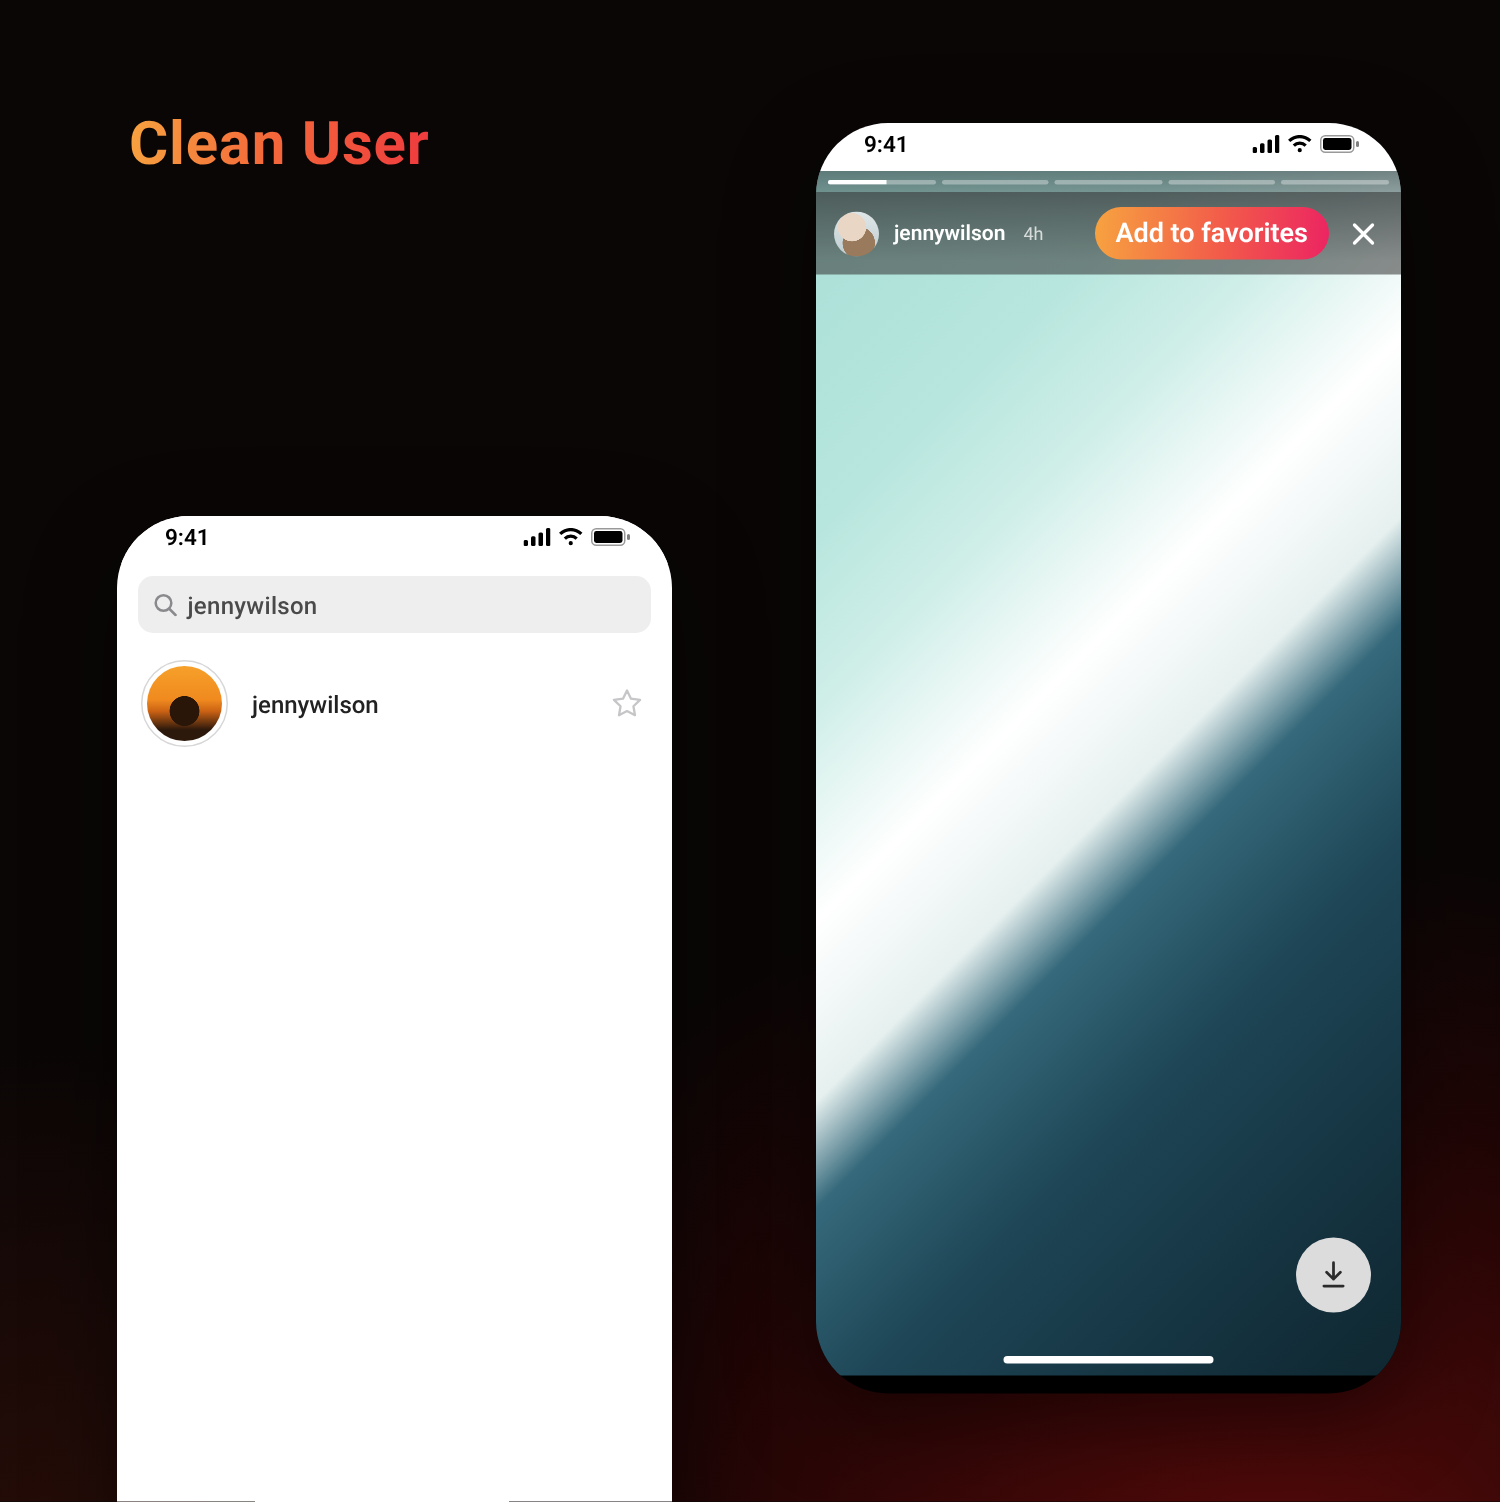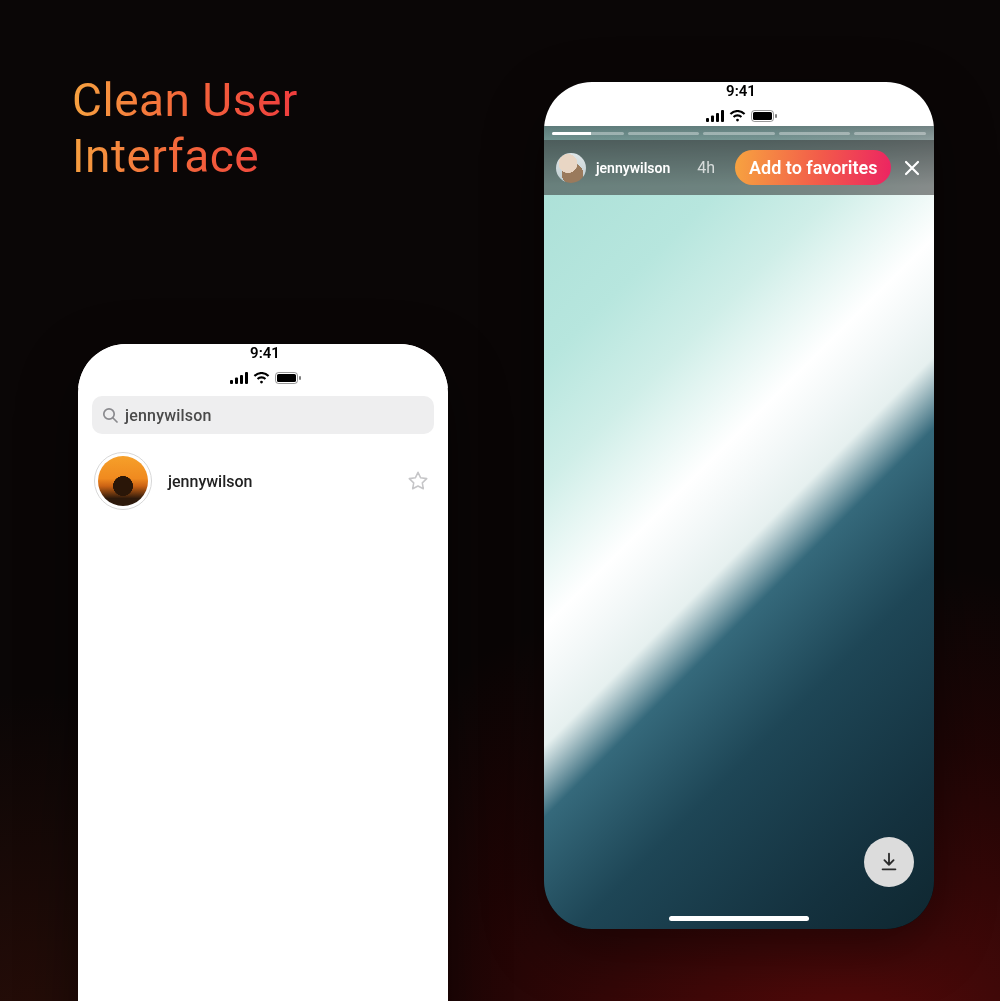--- a/index.html
+++ b/index.html
@@ -9,24 +9,24 @@
     background:
       radial-gradient(ellipse 900px 700px at 85% 105%, rgba(90,10,10,0.95) 0%, rgba(40,5,5,0.7) 45%, rgba(0,0,0,0) 70%),
       radial-gradient(ellipse 700px 600px at 5% 105%, rgba(70,20,10,0.5) 0%, rgba(0,0,0,0) 60%),
       #0a0606;
     position: relative;
   }
 
   
   .headline {
     position: absolute;
-    left: 72px;
+    left: 86px;
     top: 72px;
-    font-size: 46px;
-    font-weight: 400;
+    font-size: 40px;
+    font-weight: 700;
     line-height: 1.22;
     letter-spacing: 0.5px;
     background: linear-gradient(95deg, #f7a340 0%, #f46a3a 45%, #ef3a3e 100%);
     -webkit-background-clip: text;
     background-clip: text;
     color: transparent;
   }
 
   
   .phone {
@@ -35,30 +35,29 @@
     height: 822px;
     border-radius: 48px;
     overflow: hidden;
     box-shadow: 0 20px 60px rgba(0,0,0,0.45);
   }
   .phone.left { left: 78px; top: 344px; width: 370px; background: #fff; }
   .phone.right { left: 544px; top: 82px; width: 390px; height: 847px; background: #000; }
 
   
   .status-bar {
-    height: 44px;
+    height: 32px;
     display: flex;
     align-items: center;
     justify-content: space-between;
     padding: 0 28px 4px 32px;
     font-size: 15px;
     font-weight: 600;
     position: relative;
     z-index: 5;
-    flex-direction: column;
   }
   .status-bar.dark { color: #000; background: #fff; }
   .status-bar.light { color: #000; background: #fff; }
   .status-icons { display: flex; align-items: center; gap: 5px; }
   .status-icons svg { display: block; }
 
   
   .search-wrap { padding: 8px 14px 0; }
   .search-field {
     display: flex;
@@ -139,21 +138,21 @@
   }
   .story-avatar {
     width: 30px; height: 30px; border-radius: 50%;
     background:
       radial-gradient(circle at 40% 35%, #e9d6c4 0%, #e9d6c4 35%, transparent 36%),
       radial-gradient(circle at 55% 70%, #9a7a5c 0%, #9a7a5c 40%, transparent 41%),
       linear-gradient(180deg, #dfe6e8 0%, #bfcdd0 100%);
     flex: 0 0 auto;
   }
   .story-user { font-size: 14px; font-weight: 600; color: #fff; }
-  .story-time { font-size: 16px; color: rgba(255,255,255,0.75); margin-left: 17px; }
+  .story-time { font-size: 12px; color: rgba(255,255,255,0.75); margin-left: 2px; }
   .spacer { flex: 1; }
   .fav-btn {
     background: linear-gradient(95deg, #f7a340 0%, #f25a4a 55%, #ec2462 100%);
     color: #fff; font-size: 18px; font-weight: 600;
     border-radius: 20px; padding: 7px 14px;
     white-space: nowrap;
   }
   .close-btn { width: 26px; height: 26px; display:flex; align-items:center; justify-content:center; }
 
   .download-fab {
@@ -168,21 +167,20 @@
     position: absolute; bottom: 8px; left: 50%; transform: translateX(-50%);
     width: 140px; height: 5px; border-radius: 3px; background: #fff;
     z-index: 3;
   }
 </style>
 </head>
 <body>
 
 <div class="headline">
   <span>Clean User</span><br>
-  <span>Interface</span>
 </div>
 
 <div class="phone left">
   <div class="status-bar dark">
     <span>9:41</span>
     <div class="status-icons">
       <svg width="18" height="12" viewBox="0 0 18 12">
           <rect x="0" y="8" width="3" height="4" rx="1" fill="#000"></rect>
           <rect x="5" y="5.5" width="3" height="6.5" rx="1" fill="#000"></rect>
           <rect x="10" y="3" width="3" height="9" rx="1" fill="#000"></rect>

